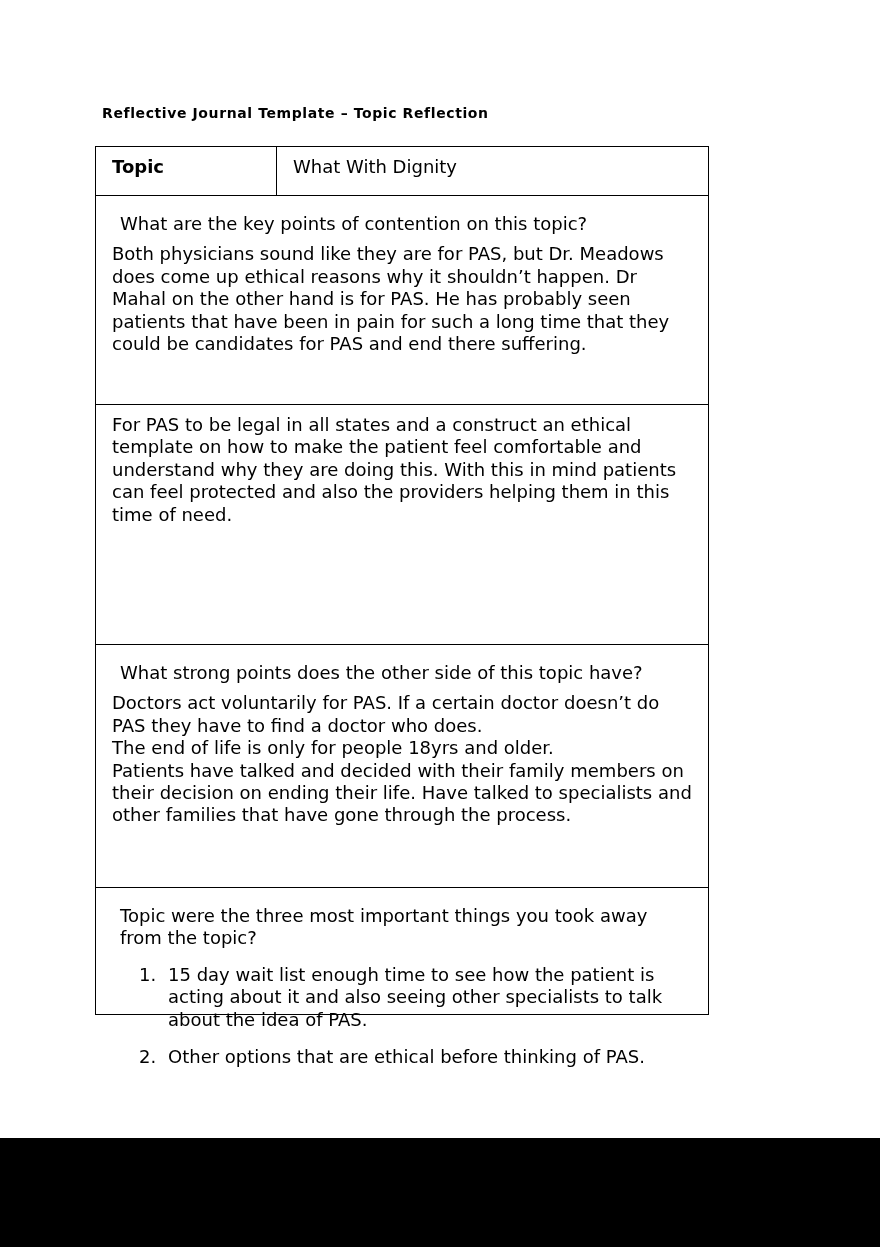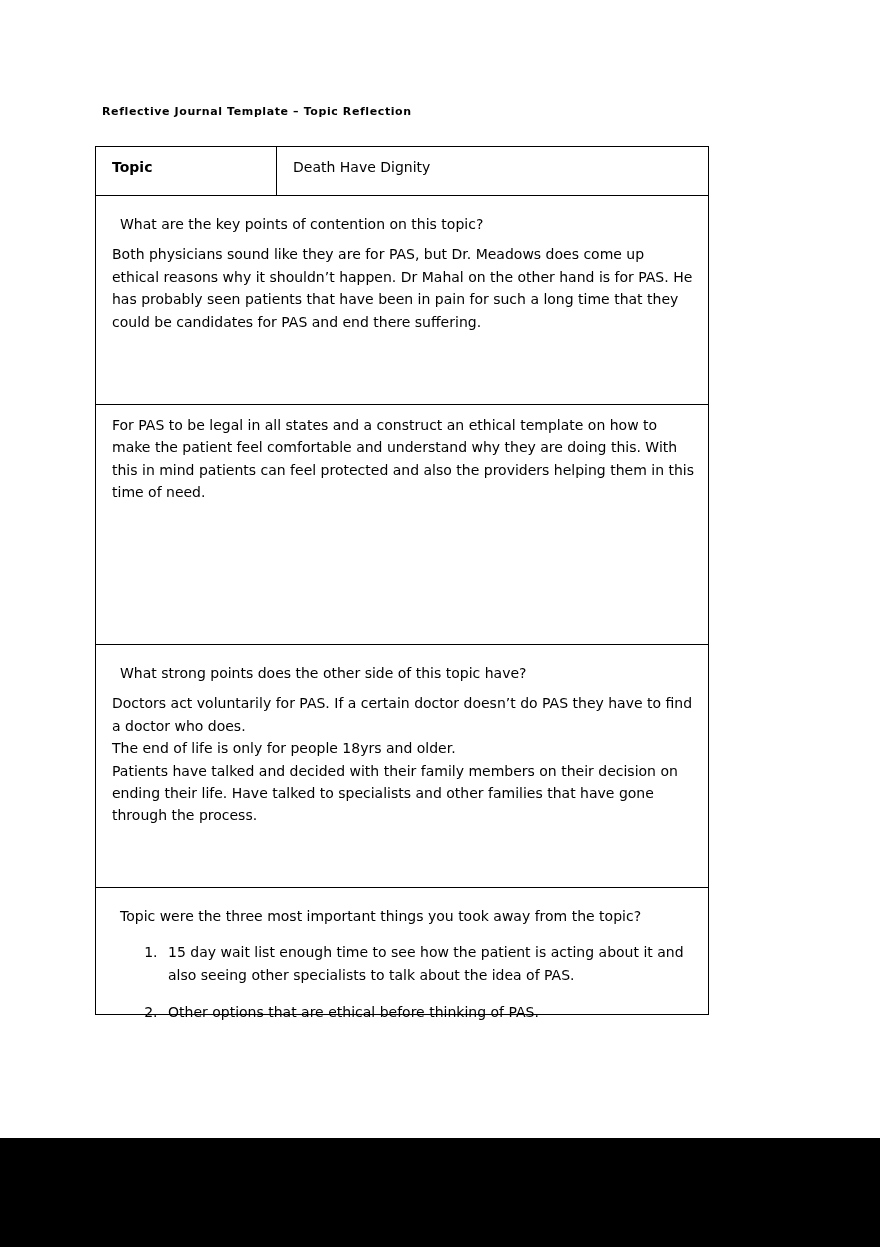--- a/index.html
+++ b/index.html
@@ -27,21 +27,21 @@
     left: 0;
     top: 1138px;
     width: 880px;
     height: 109px;
     background: #000000;
   }
   .doc-title {
     position: absolute;
     left: 102px;
     top: 105px;
-    font-size: 11px;
+    font-size: 14px;
     font-weight: bold;
     letter-spacing: 0.6px;
     color: #000000;
     white-space: nowrap;
   }
   .table {
     position: absolute;
     left: 95px;
     top: 146px;
     width: 614px;
@@ -51,21 +51,21 @@
   }
   .row {
     display: flex;
     border-bottom: 1px solid #000;
     box-sizing: border-box;
   }
   .cell {
     box-sizing: border-box;
     padding: 9px 14px 8px 16px;
     border-right: 1px solid #000;
-    font-size: 14px;
+    font-size: 18px;
     line-height: 22.4px;
     color: #000;
   }
   .topic-label {
     width: 181px;
     font-weight: bold;
     min-height: 48px;
   }
   .topic-value {
     flex: 1;
@@ -99,21 +99,21 @@
 <body>
 
 <div class="page">
 
   <div class="doc-title">Reflective Journal Template – Topic Reflection</div>
 
   <div class="table">
 
     <div class="row">
       <div class="cell topic-label">Topic</div>
-      <div class="cell topic-value">Death Have Dignity</div>
+      <div class="cell topic-value">What With Dignity</div>
     </div>
 
     <div class="row">
       <div class="cell section sec1">
         <p class="q">What are the key points of contention on this topic?</p>
         <p class="body-text">Both physicians sound like they are for PAS, but Dr. Meadows does come up ethical reasons why it shouldn’t happen. Dr Mahal on the other hand is for PAS. He has probably seen patients that have been in pain for such a long time that they could be candidates for PAS and end there suffering.</p>
       </div>
     </div>
 
     <div class="row">

